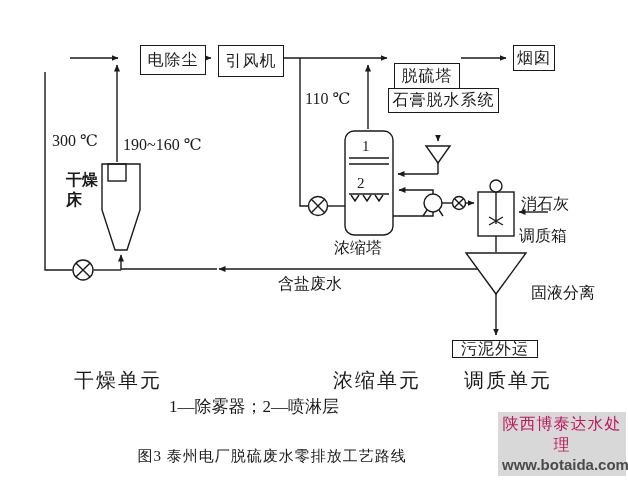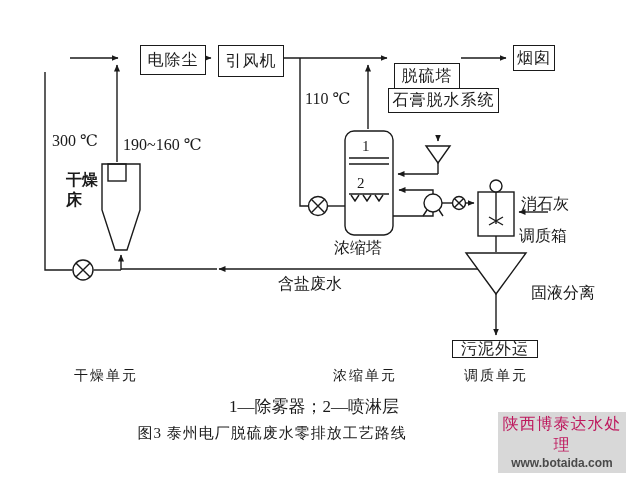--- a/index.html
+++ b/index.html
@@ -10,30 +10,30 @@
   }
   .svg-layer { position:absolute; left:0; top:0; }
   .pbox {
     position:absolute; border:1.6px solid #1a1a1a; background:#ffffff;
     display:flex; align-items:center; justify-content:center;
     font-size:16px; letter-spacing:1px; white-space:nowrap;
   }
   .lbl { position:absolute; font-size:16px; white-space:nowrap; line-height:1.2; }
   .lbl.wrap { white-space:normal; line-height:1.25;font-weight:bold; }
   .lbl.num { font-size:15px; }
-  .unit { position:absolute; font-size:14px; letter-spacing:2px; white-space:nowrap; }
-  .legend { position:absolute; font-size:17px; text-align:center; }
+  .unit { position:absolute; font-size:20px; letter-spacing:2px; white-space:nowrap; }
+  .legend { position:absolute; font-size:17px; }
   .caption { position:absolute; font-size:15px; text-align:center; letter-spacing:1px; }
   .watermark {
     position:absolute; left:498px; top:412px; width:128px; padding:2px 4px 3px;
     background:#d8d8d8; text-align:center;
     font-family:"Liberation Sans","DejaVu Sans",sans-serif;
   }
   .wm1 { font-size:16px; color:#be185d; letter-spacing:1px; }
-  .wm2 { font-size:12px; font-weight:bold; color:#4a4a4a; }
+  .wm2 { font-size:15px; font-weight:bold; color:#4a4a4a; }
 </style>
 </head>
 <body>
 
 <div class="stage">
 
   <svg class="svg-layer" width="628" height="482" viewBox="0 0 628 482">
     <defs>
       <marker id="arr" viewBox="0 0 8 8" markerWidth="8" markerHeight="8" refX="6.5" refY="3" orient="auto" markerUnits="userSpaceOnUse">
         <path d="M0,0 L7,3 L0,6 Z" fill="#1a1a1a"></path>
@@ -129,20 +129,20 @@
   <div class="lbl" style="left:278px;top:274px">含盐废水</div>
   <div class="lbl" style="left:531px;top:283px">固液分离</div>
   <div class="lbl num" style="left:362px;top:137px">1</div>
   <div class="lbl num" style="left:357px;top:174px">2</div>
 
   <div class="unit" style="left:74px;top:367px">干燥单元</div>
   <div class="unit" style="left:333px;top:367px">浓缩单元</div>
   <div class="unit" style="left:464px;top:367px">调质单元</div>
 
   <div class="legend" style="left:169px;top:395px;width:290px">1—除雾器；2—喷淋层</div>
-  <div class="caption" style="left:0;top:424px;width:544px">图3 泰州电厂脱硫废水零排放工艺路线</div>
+  <div class="caption" style="left:0;top:447px;width:544px">图3 泰州电厂脱硫废水零排放工艺路线</div>
 
   <div class="watermark">
     <div class="wm1">陕西博泰达水处理</div>
     <div class="wm2">www.botaida.com</div>
   </div>
 
 </div>
 
 </body></html>

